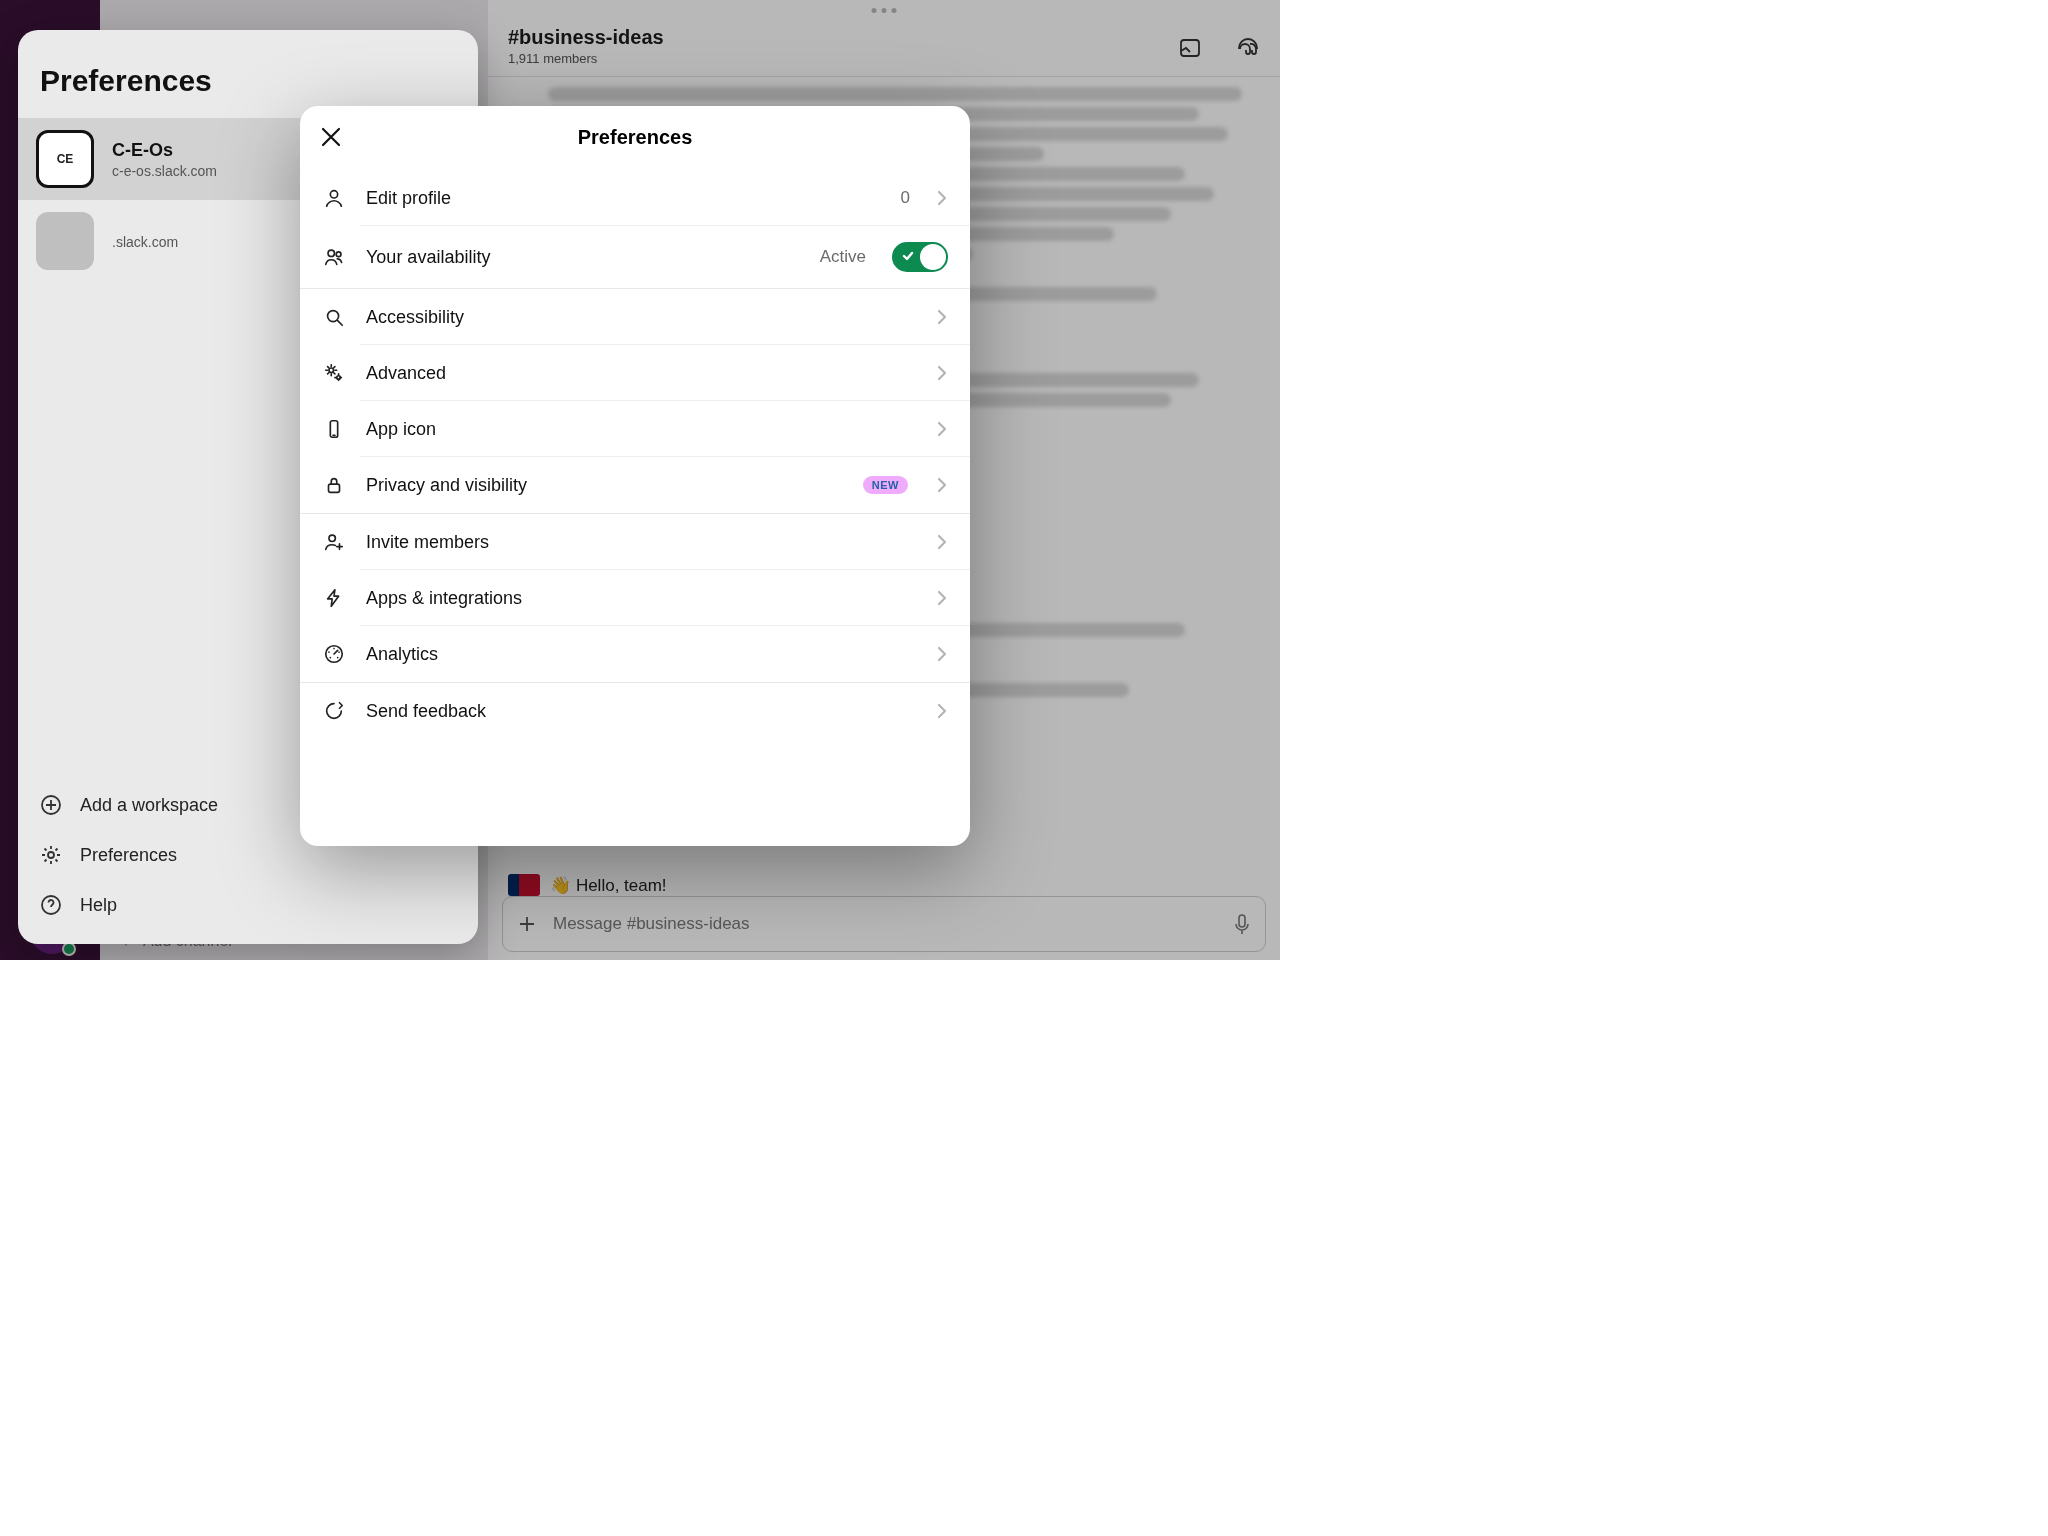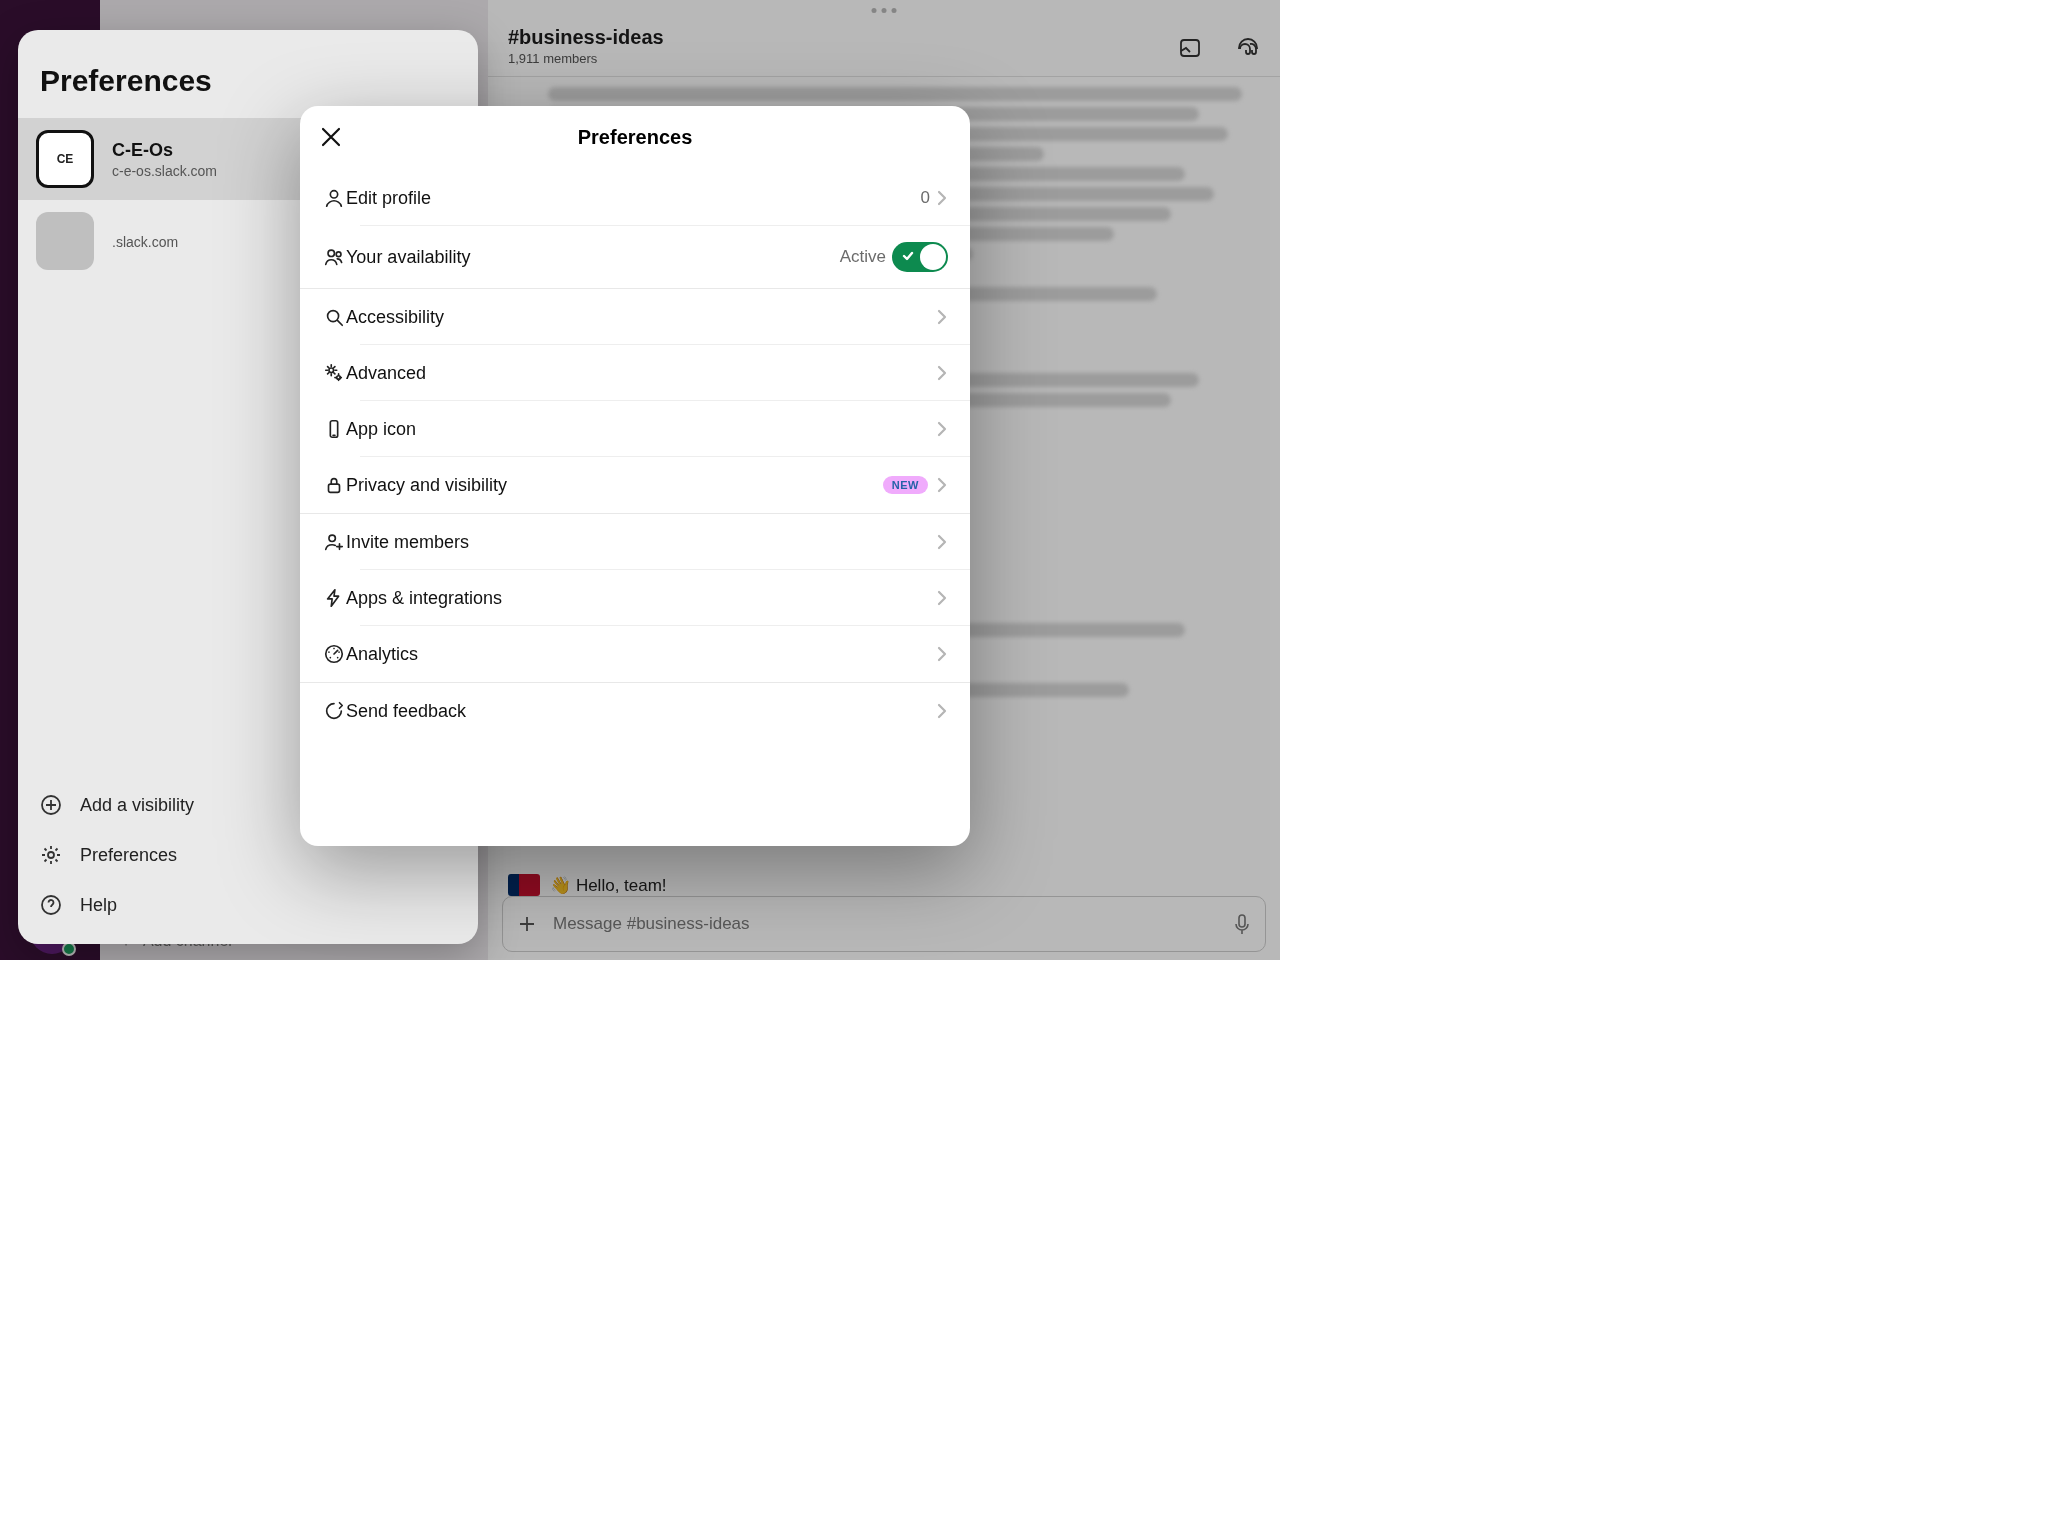--- a/index.html
+++ b/index.html
@@ -66,21 +66,21 @@
 
 
 .modal{position:absolute;top:106px;left:300px;width:670px;height:740px;background:#fff;border-radius:18px;z-index:10;box-shadow:0 24px 80px rgba(0,0,0,.35);display:flex;flex-direction:column;overflow:hidden}
 .modal-head{position:relative;height:64px;display:flex;align-items:center;justify-content:center;border-bottom:1px solid transparent}
 .modal-head .close{position:absolute;left:18px;top:18px;width:28px;height:28px;color:#111;cursor:pointer}
 .modal-head h3{font-size:20px;font-weight:700}
 
 .pref-list{flex:1;overflow:auto}
 .pref-group{border-top:1px solid #e8e8e8}
 .pref-group:first-child{border-top:none}
-.pref-row{display:flex;align-items:center;padding:16px 22px;min-height:54px;position:relative}
+.pref-row{display:flex;align-items:center;gap:20px;padding:16px 22px;min-height:54px;position:relative}
 .pref-row:not(:last-child)::after{content:"";position:absolute;left:60px;right:0;bottom:0;height:1px;background:#eee}
 .pref-row .ic{width:24px;height:24px;color:#222;display:flex;align-items:center;justify-content:center;flex-shrink:0}
 .pref-row .label{font-size:18px;color:#111;flex:1}
 .pref-row .aux{font-size:17px;color:#6b6b6b;margin-right:6px}
 .pref-row .chev{color:#b5b5b5;flex-shrink:0}
 .pref-row .badge-new{font-size:11px;font-weight:700;color:#2563a8;background:#f0abfc;padding:3px 9px;border-radius:10px;margin-right:8px;letter-spacing:.5px}
 
 .toggle{width:56px;height:30px;border-radius:16px;background:#0d8a4f;position:relative;flex-shrink:0}
 .toggle .knob{position:absolute;right:2px;top:2px;width:26px;height:26px;border-radius:50%;background:#fff}
 .toggle .check{position:absolute;left:9px;top:7px;color:#fff}
@@ -208,21 +208,21 @@
   </div>
 
   <div class="ws-footer">
     <div class="ws-foot-row">
       <span class="ic">
         <svg width="22" height="22" viewBox="0 0 22 22" fill="none" stroke="#333" stroke-width="1.8">
             <circle cx="11" cy="11" r="9"></circle>
             <path d="M11 6v10M6 11h10"></path>
           </svg>
       </span>
-      <span>Add a visibility</span>
+      <span>Add a workspace</span>
     </div>
     <div class="ws-foot-row">
       <span class="ic">
         <svg width="22" height="22" viewBox="0 0 22 22" fill="none" stroke="#333" stroke-width="1.8">
             <circle cx="11" cy="11" r="3"></circle>
             <path d="M11 2v3M11 17v3M2 11h3M17 11h3M4.5 4.5l2 2M15.5 15.5l2 2M17.5 4.5l-2 2M6.5 15.5l-2 2"></path>
           </svg>
       </span>
       <span>Preferences</span>
     </div>

